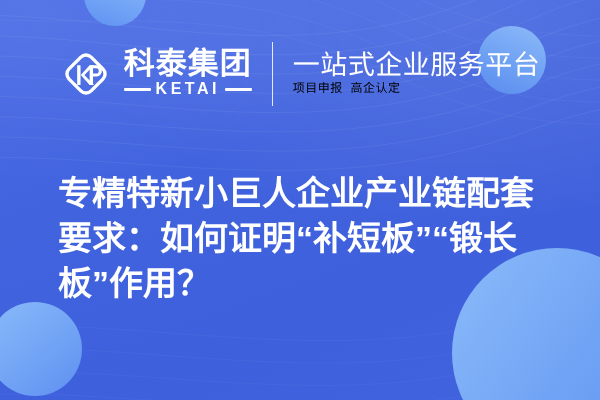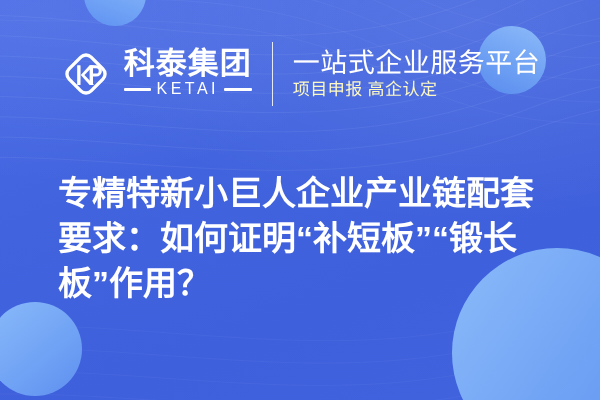--- a/index.html
+++ b/index.html
@@ -112,21 +112,21 @@
   }
   .brand-dash {
     height: 3px;
     flex: 1 1 auto;
     min-width: 12px;
     background: #ffffff;
     border-radius: 1px;
   }
   .brand-en {
     font-family: "Liberation Sans", sans-serif;
-    font-weight: 400;
+    font-weight: 700;
     font-size: 16px;
     line-height: 1;
     letter-spacing: 3.5px;
     color: #ffffff;
     white-space: nowrap;
   }
 
   .divider {
     width: 1px;
     height: 64px;
@@ -143,24 +143,24 @@
   }
   .tagline-main {
     font-family: Liberation Serif, serif;
     font-size: 27px;
     line-height: 1.08;
     color: #ffffff;
     white-space: nowrap;
     letter-spacing: 0.5px;
   }
   .tagline-sub {
-    font-family: Liberation Serif, serif;
-    font-size: 17px;
+    font-family: Liberation Mono, monospace;
+    font-size: 12px;
     line-height: 1.1;
-    color: #fef9c3;
+    color: #000000;
     white-space: nowrap;
     letter-spacing: 0.5px;
   }
 
   
   .title {
     position: absolute;
     left: 58px;
     right: 38px;
     top: 148px;

